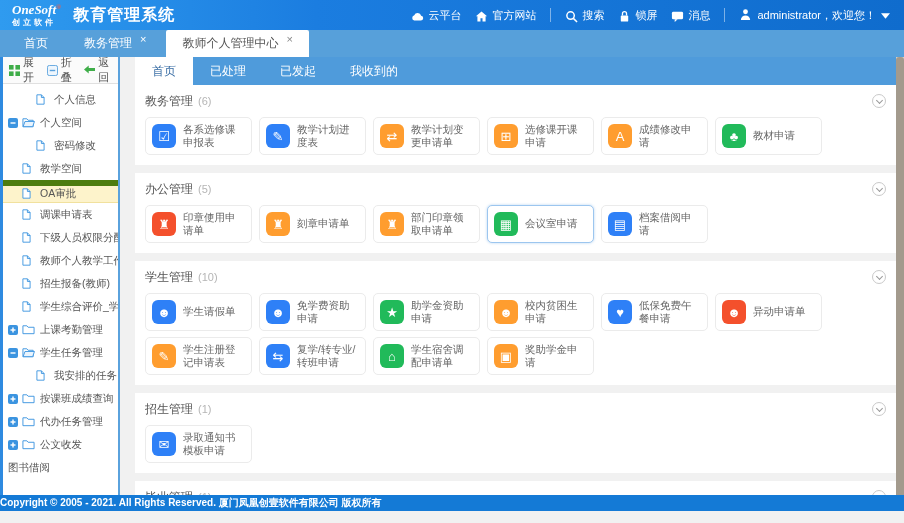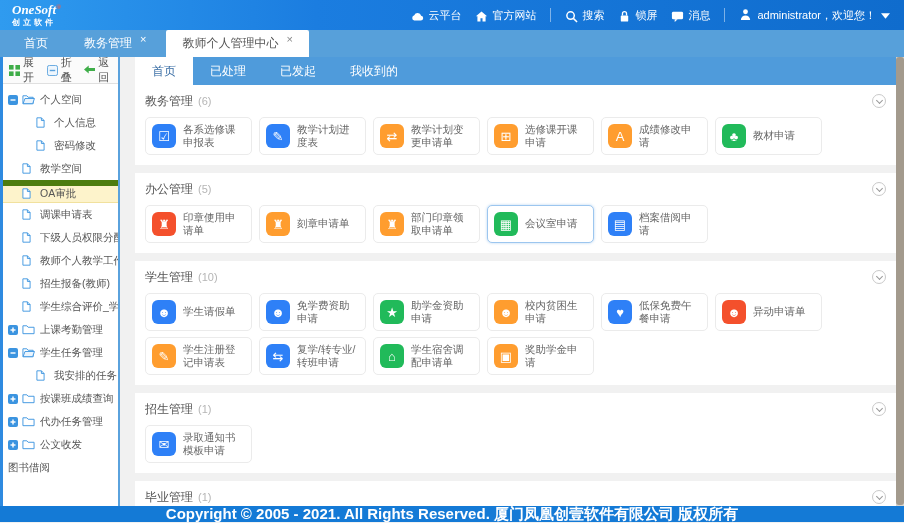--- a/index.html
+++ b/index.html
@@ -90,34 +90,35 @@
     width:24px; height:24px; border-radius:6px; flex:none;
     display:flex; align-items:center; justify-content:center;
     color:#fff; font-size:13px; line-height:1;
   }
   .card-lbl {
     font-size:10.5px; color:#666; line-height:1.25;
     display:-webkit-box; -webkit-line-clamp:2; -webkit-box-orient:vertical; overflow:hidden;
   }
   
   .footer {
-    position:absolute; bottom:1px; left:0; right:0; height:16px; background:#147ad6;
-    color:#fff; font-size:15px; font-weight:bold; text-align:center; line-height:16px;
+    position:absolute; bottom:12px; left:0; right:0; height:16px; background:#147ad6;
+    color:#fff; font-size:10px; font-weight:bold; line-height:16px;
   }
 </style>
 </head>
 <body>
 
 <div class="app">
 
   <div class="header">
     <div class="logo">
       <span class="logo-top"><span>OneSoft</span><sup>®</sup></span>
       <span class="logo-bottom">创立软件</span>
     </div>
+    <div class="app-title">教育管理系统</div>
     <div class="header-right">
         <span class="nav-item">
           <span class="ic">
             <svg viewBox="0 0 16 12" width="13" height="13">
               <path d="M4 11h8a3 3 0 0 0 .5-5.96A4.5 4.5 0 0 0 4 4.6 3.3 3.3 0 0 0 4 11z" fill="#fff"></path>
             </svg>
           </span>
           <span>云平台</span>
         </span>
         <span class="nav-item">
@@ -210,44 +211,44 @@
           <span class="ic">
             <svg viewBox="0 0 14 10" width="12" height="9">
               <path d="M6 0v3h8v4H6v3L0 5z" fill="#3fae49"></path>
             </svg>
           </span>
           <span>返回</span>
         </span>
       </div>
     <div class="tree">
         <div class="tree-item">
+          <span class="spacer"></span>
+          <span class="spacer small"></span>
+          <span class="node-ic">
+            <svg viewBox="0 0 10 12" width="9" height="11">
+              <path d="M1 .8h5l3 3v7.4H1z" fill="#fff" stroke="#3b94e0"></path>
+              <path d="M6 .8v3h3" fill="none" stroke="#3b94e0"></path>
+            </svg>
+          </span>
+          <span class="lbl">个人信息</span>
+        </div>
+        <div class="tree-item">
           <span class="expander">
             <svg viewBox="0 0 10 10" width="10" height="10">
               <rect width="10" height="10" rx="2" fill="#3b94e0"></rect>
               <line x1="2.5" y1="5" x2="7.5" y2="5" stroke="#fff" stroke-width="1.4"></line>
             </svg>
           </span>
           <span class="node-ic">
             <svg viewBox="0 0 14 11" width="13" height="11">
               <path d="M1 1.5h4.2l1.4 1.6H12V10H1z" fill="#fff" stroke="#3b94e0"></path>
               <path d="M3.2 4.4H13.4L11.5 10H1.2z" fill="#eaf4fd" stroke="#3b94e0"></path>
             </svg>
           </span>
           <span class="lbl">个人空间</span>
-        </div>
-        <div class="tree-item">
-          <span class="spacer"></span>
-          <span class="spacer small"></span>
-          <span class="node-ic">
-            <svg viewBox="0 0 10 12" width="9" height="11">
-              <path d="M1 .8h5l3 3v7.4H1z" fill="#fff" stroke="#3b94e0"></path>
-              <path d="M6 .8v3h3" fill="none" stroke="#3b94e0"></path>
-            </svg>
-          </span>
-          <span class="lbl">个人信息</span>
         </div>
         <div class="tree-item">
           <span class="spacer"></span>
           <span class="spacer small"></span>
           <span class="node-ic">
             <svg viewBox="0 0 10 12" width="9" height="11">
               <path d="M1 .8h5l3 3v7.4H1z" fill="#fff" stroke="#3b94e0"></path>
               <path d="M6 .8v3h3" fill="none" stroke="#3b94e0"></path>
             </svg>
           </span>

